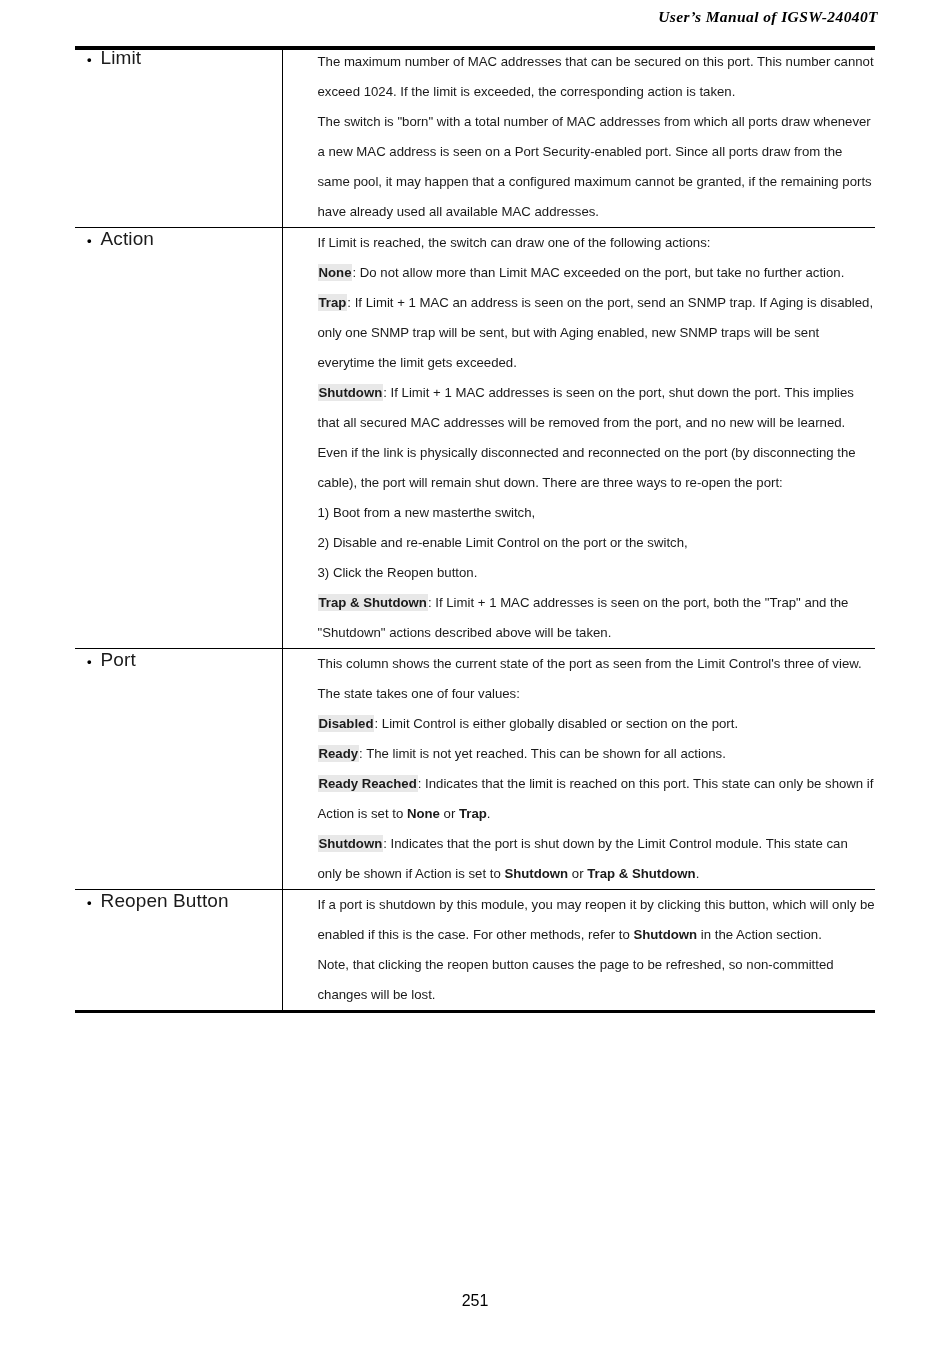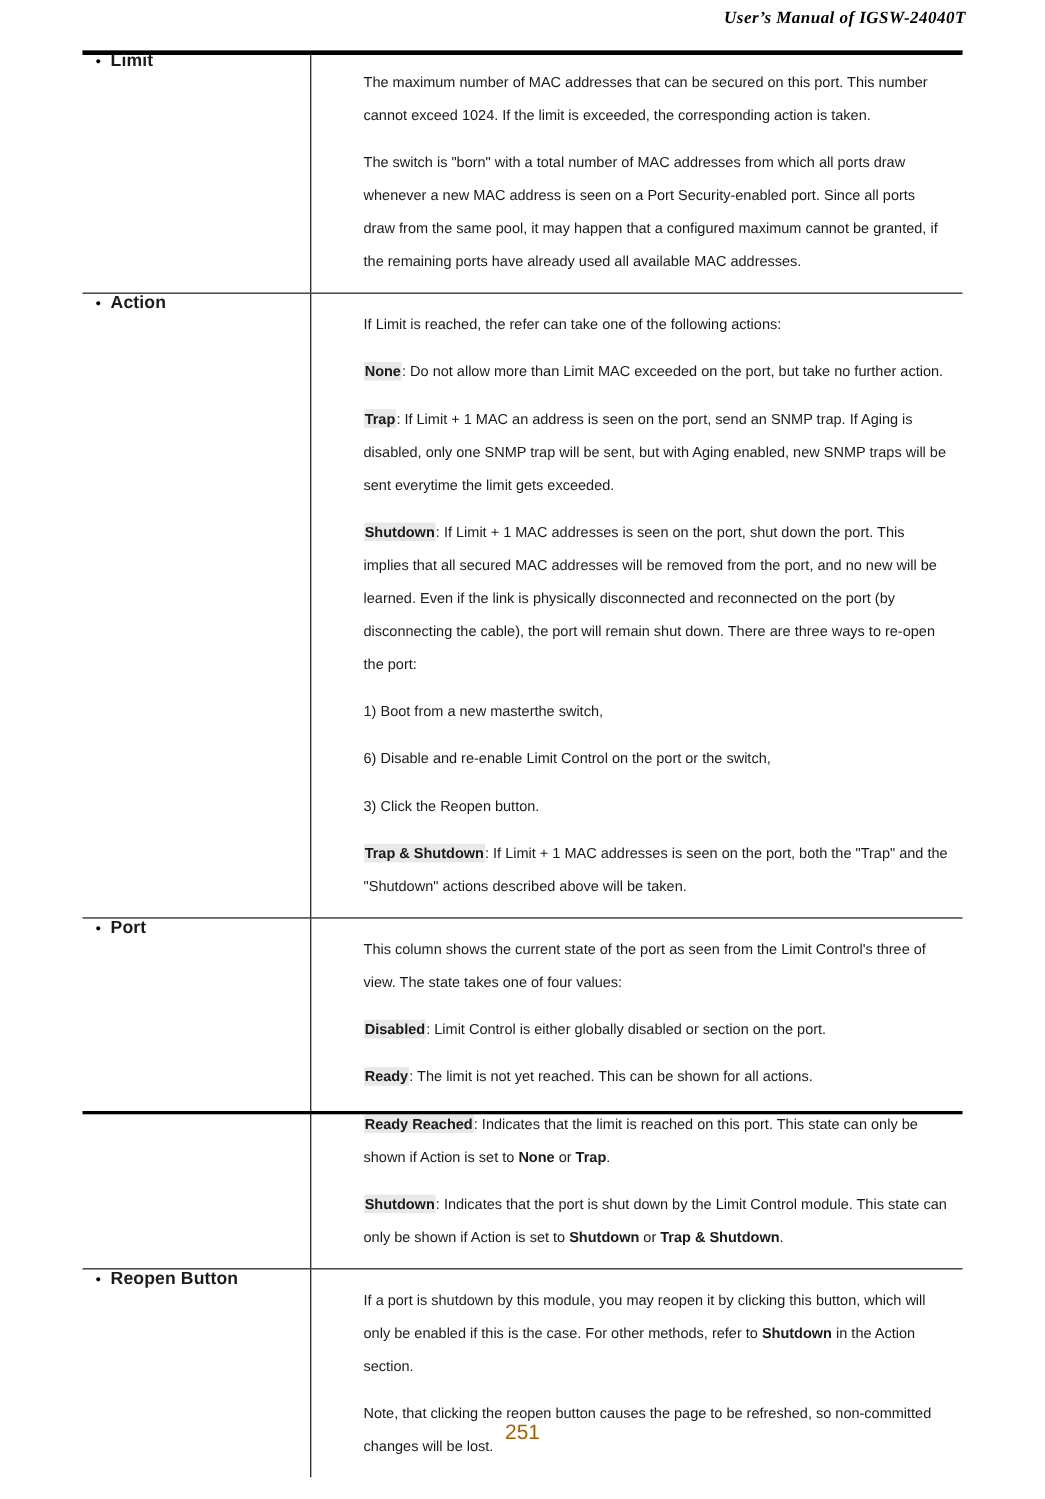--- a/index.html
+++ b/index.html
@@ -69,29 +69,29 @@
     color: #1b1b1b;
     margin-left: 12px;
   }
   .bullet-dot {
     font-size: 13px;
     line-height: 1;
     margin-right: 9px;
     color: #000;
   }
   .term {
-    font-weight: bold;
-    font-size: 16px;
+    font-weight: normal;
+    font-size: 19px;
     letter-spacing: 0.1px;
   }
   .para {
     font-size: 13.2px;
     line-height: 30px;
     color: #1a1a1a;
-    margin: 13px;
+    margin: 0;
     padding-left: 35px;
   }
   .hl {
     font-weight: bold;
     background: #e8e8e8;
     padding: 1px 1px;
   }
   .b {
     font-weight: bold;
   }
@@ -109,23 +109,23 @@
     left: 75px;
     width: 800px;
     height: 3px;
     background: #000;
   }
   .page-number {
     position: absolute;
     left: 0;
     right: 0;
     text-align: center;
-    font-size: 19px;
+    font-size: 16px;
     font-family: "Liberation Sans", sans-serif;
-    color: #a16207;
+    color: #000000;
   }
 </style>
 </head>
 <body>
 
 <div class="page">
 
   <div class="header">User’s  Manual  of  IGSW-24040T</div>
 
   <div class="rule-top"></div>
@@ -147,32 +147,32 @@
       </tr>
 
       <tr class="section">
         <td class="cell-left">
           <div class="bullet-item">
             <span class="bullet-dot">•</span>
             <span class="term">Action</span>
           </div>
         </td>
         <td class="cell-right">
-          <p class="para">If Limit is reached, the refer can take one of the following actions:</p>
+          <p class="para">If Limit is reached, the switch can draw one of the following actions:</p>
           <p class="para">
             <span class="hl">None</span><span>: Do not allow more than Limit MAC exceeded on the port, but take no further action.</span>
           </p>
           <p class="para">
             <span class="hl">Trap</span><span>: If Limit + 1 MAC an address is seen on the port, send an SNMP trap. If Aging is disabled, only one SNMP trap will be sent, but with Aging enabled, new SNMP traps will be sent everytime the limit gets exceeded.</span>
           </p>
           <p class="para">
             <span class="hl">Shutdown</span><span>: If Limit + 1 MAC addresses is seen on the port, shut down the port. This implies that all secured MAC addresses will be removed from the port, and no new will be learned. Even if the link is physically disconnected and reconnected on the port (by disconnecting the cable), the port will remain shut down. There are three ways to re-open the port:</span>
           </p>
           <p class="para">1) Boot from a new masterthe switch,</p>
-          <p class="para">6) Disable and re-enable Limit Control on the port or the switch,</p>
+          <p class="para">2) Disable and re-enable Limit Control on the port or the switch,</p>
           <p class="para">3) Click the Reopen button.</p>
           <p class="para">
             <span class="hl">Trap &amp; Shutdown</span><span>: If Limit + 1 MAC addresses is seen on the port, both the "Trap" and the "Shutdown" actions described above will be taken.</span>
           </p>
         </td>
       </tr>
 
       <tr class="section">
         <td class="cell-left">
           <div class="bullet-item">

